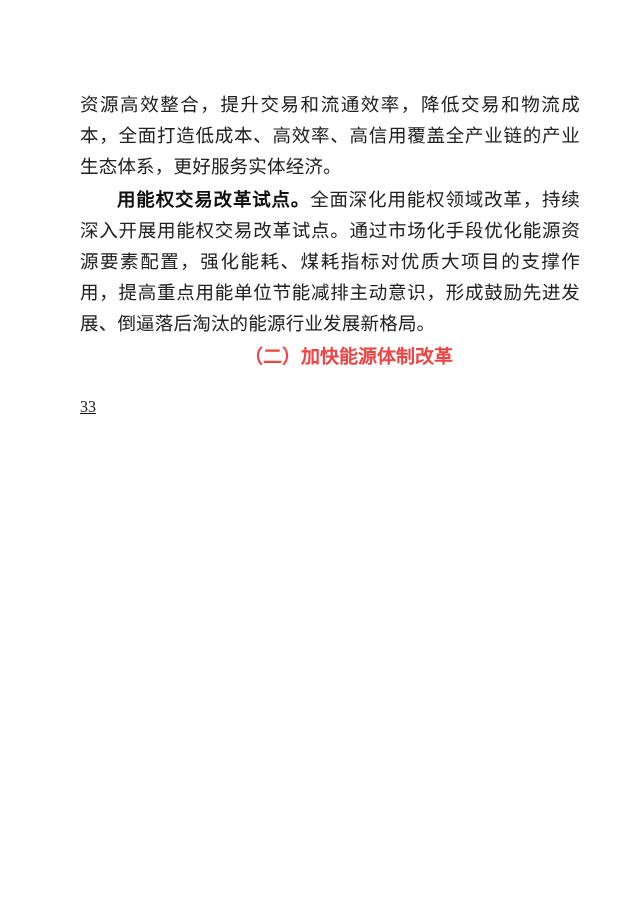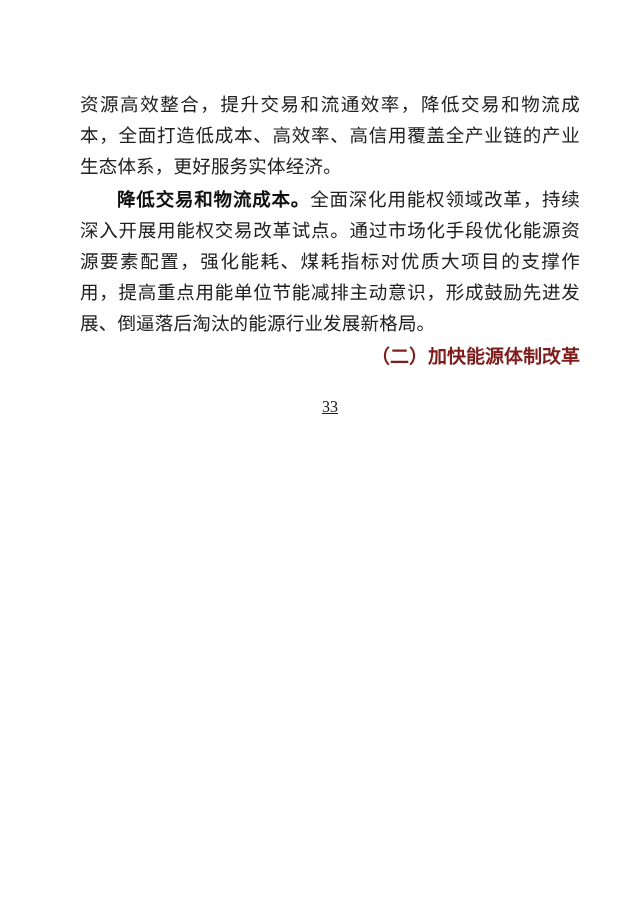--- a/index.html
+++ b/index.html
@@ -33,47 +33,46 @@
     .lead {
       font-weight: 700;
       color: #101010;
       font-family: "Liberation Sans", "DejaVu Sans", sans-serif;
     }
     .heading {
       font-size: 19px;
       line-height: 31.2px;
       font-weight: 700;
       text-indent: 37px;
-      color: #7f1d1d;
+      color: #ef4444;
       font-family: Liberation Serif, serif;
-      text-align: right;
+      text-align: center;
     }
     .page-number {
       margin-top: 25px;
       width: 500px;
-      text-align: center;
       font-size: 16px;
       line-height: 20px;
       color: #1d1d1d;
       font-family: "Liberation Serif", "DejaVu Serif", serif;
       text-decoration: underline;
     }
   </style>
 </head>
 <body>
 
 <div class="page">
   <div class="textblock">
 
     <p class="para">
       <span>资源高效整合，提升交易和流通效率，降低交易和物流成本，全面打造低成本、高效率、高信用覆盖全产业链的产业生态体系，更好服务实体经济。</span>
     </p>
 
     <p class="para indent">
-      <span class="lead">降低交易和物流成本。</span><span>全面深化用能权领域改革，持续深入开展用能权交易改革试点。通过市场化手段优化能源资源要素配置，强化能耗、煤耗指标对优质大项目的支撑作用，提高重点用能单位节能减排主动意识，形成鼓励先进发展、倒逼落后淘汰的能源行业发展新格局。</span>
+      <span class="lead">用能权交易改革试点。</span><span>全面深化用能权领域改革，持续深入开展用能权交易改革试点。通过市场化手段优化能源资源要素配置，强化能耗、煤耗指标对优质大项目的支撑作用，提高重点用能单位节能减排主动意识，形成鼓励先进发展、倒逼落后淘汰的能源行业发展新格局。</span>
     </p>
 
     <h3 class="heading">（二）加快能源体制改革</h3>
 
 
 
 
     <div class="page-number">33</div>
   </div>
 </div>

